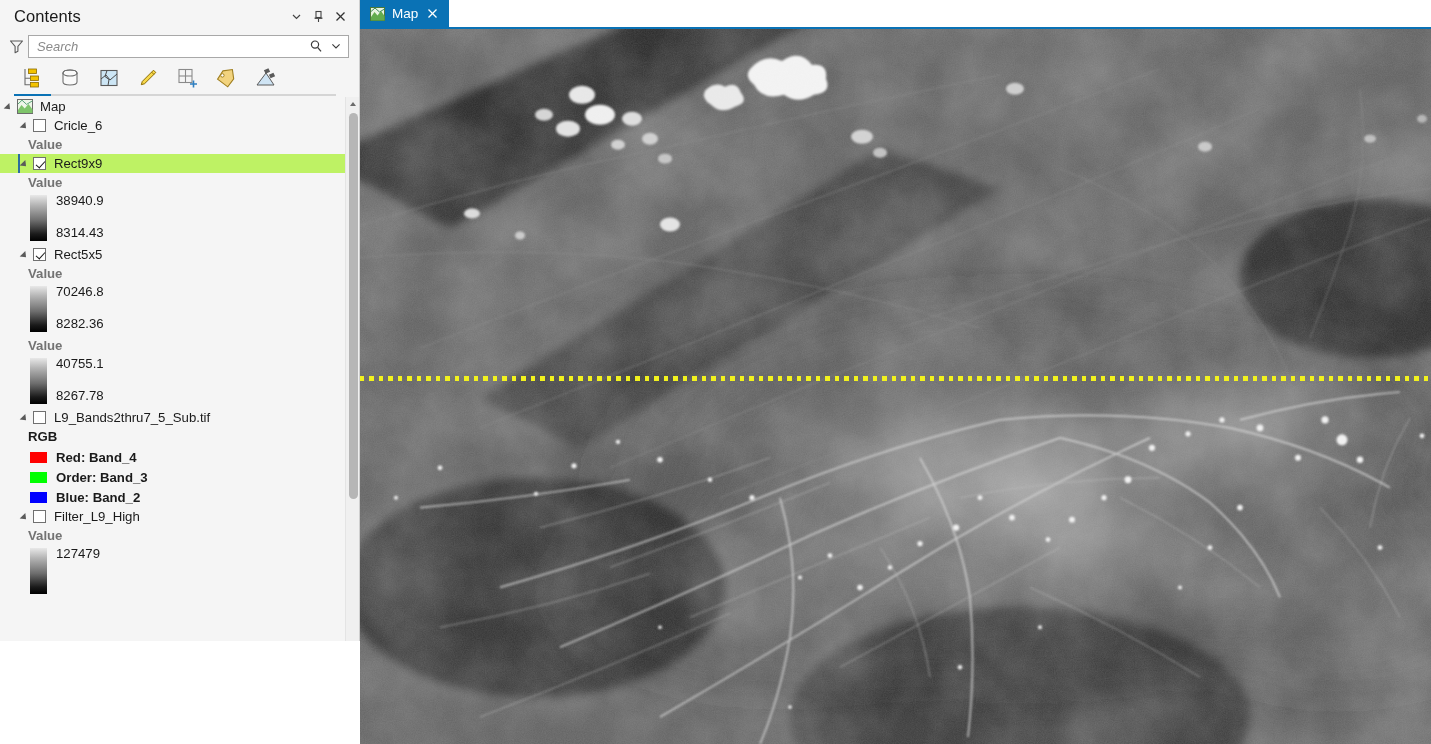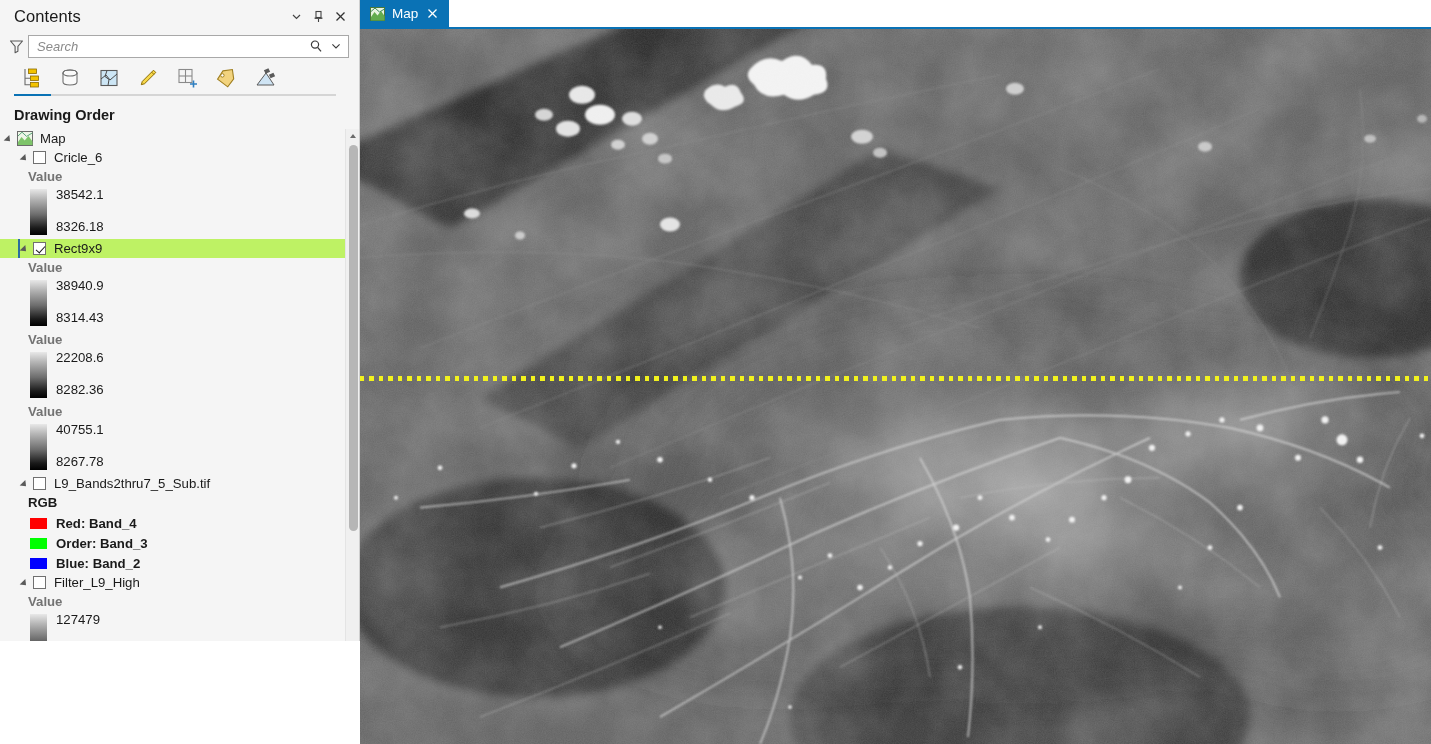--- a/index.html
+++ b/index.html
@@ -275,21 +275,20 @@
       <div class="tool-btn" title="List By Charts">
         <svg width="22" height="22" viewBox="0 0 22 22">
           <path d="M3 18h17L12 6z" fill="#cfe4f4" stroke="#5a5a5a" stroke-width="1"></path>
           <rect x="10.5" y="2" width="5" height="4" fill="#5a5a5a" transform="rotate(-25 13 4)"></rect>
           <rect x="15.5" y="6.5" width="5" height="4" fill="#5a5a5a" transform="rotate(-25 18 8.5)"></rect>
         </svg>
       </div>
       <div class="tool-underline"></div>
     </div>
 
-    <div class="drawing-order">Drawing Order</div>
 
     <div class="tree-wrap">
       <div class="tree" id="tree">
           <div class="row layer">
             <div class="expander">
               <div class="tri"></div>
             </div>
             <div class="layer-icon">
               <svg width="16" height="15" viewBox="0 0 16 15" style="display:block">
                 <rect x="0.5" y="0.5" width="15" height="14" fill="#eef6e8" stroke="#6b6b6b" stroke-width="1"></rect>
@@ -300,42 +299,44 @@
             <div class="layer-name">Map</div>
           </div>
           <div class="row layer" style="padding-left:16px">
             <div class="expander">
               <div class="tri"></div>
             </div>
             <div class="cbox"></div>
             <div class="layer-name">Cricle_6</div>
           </div>
           <div class="sub-label">Value</div>
-          <div class="ramp-block">
-            <div class="ramp"></div>
-            <div class="ramp-hi">38542.1</div>
-            <div class="ramp-lo">8326.18</div>
-          </div>
           <div class="row layer selected" style="padding-left:16px">
             <div class="expander">
               <div class="tri"></div>
             </div>
             <div class="cbox checked"></div>
             <div class="layer-name">Rect9x9</div>
           </div>
           <div class="sub-label">Value</div>
           <div class="ramp-block">
             <div class="ramp"></div>
             <div class="ramp-hi">38940.9</div>
             <div class="ramp-lo">8314.43</div>
           </div>
+          <div class="row layer" style="padding-left:16px">
+            <div class="expander">
+              <div class="tri"></div>
+            </div>
+            <div class="cbox checked"></div>
+            <div class="layer-name">Rect5x5</div>
+          </div>
           <div class="sub-label">Value</div>
           <div class="ramp-block">
             <div class="ramp"></div>
-            <div class="ramp-hi">22208.6</div>
+            <div class="ramp-hi">70246.8</div>
             <div class="ramp-lo">8282.36</div>
           </div>
           <div class="sub-label">Value</div>
           <div class="ramp-block">
             <div class="ramp"></div>
             <div class="ramp-hi">40755.1</div>
             <div class="ramp-lo">8267.78</div>
           </div>
           <div class="row layer" style="padding-left:16px">
             <div class="expander">

